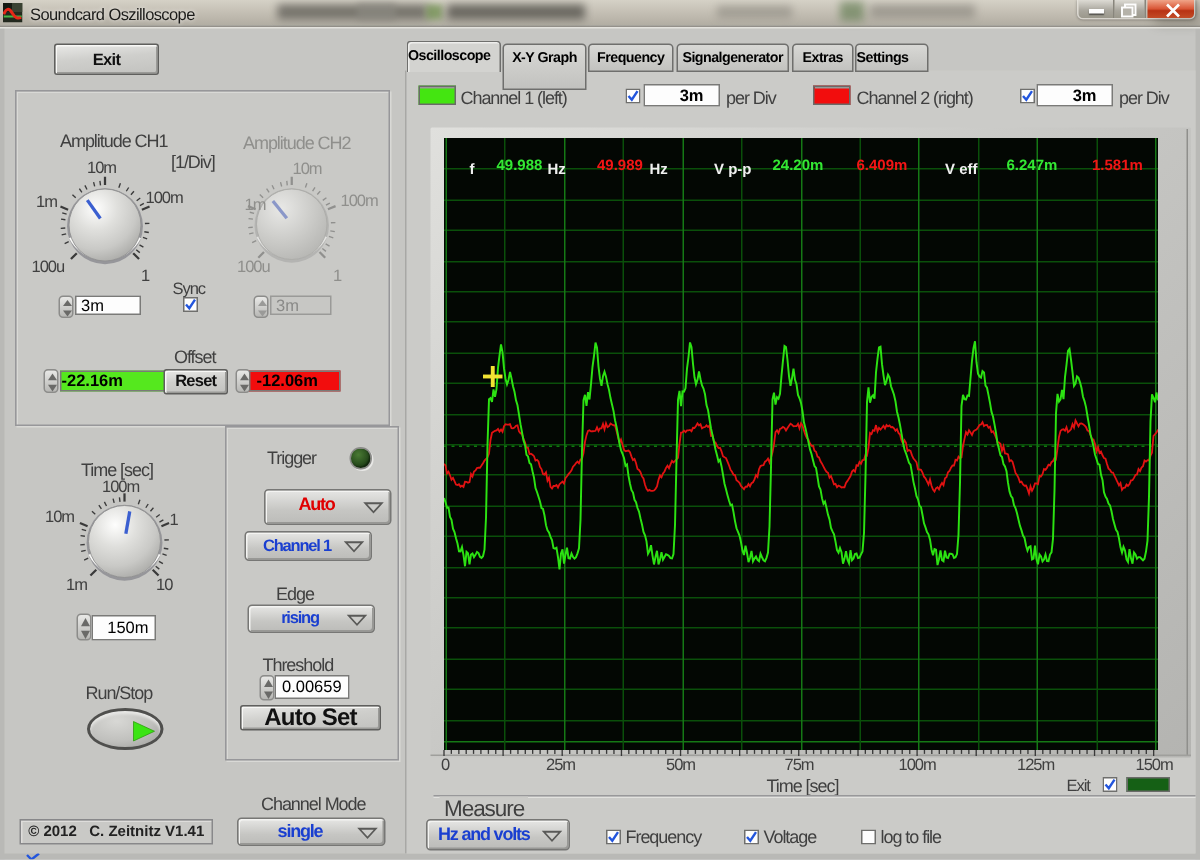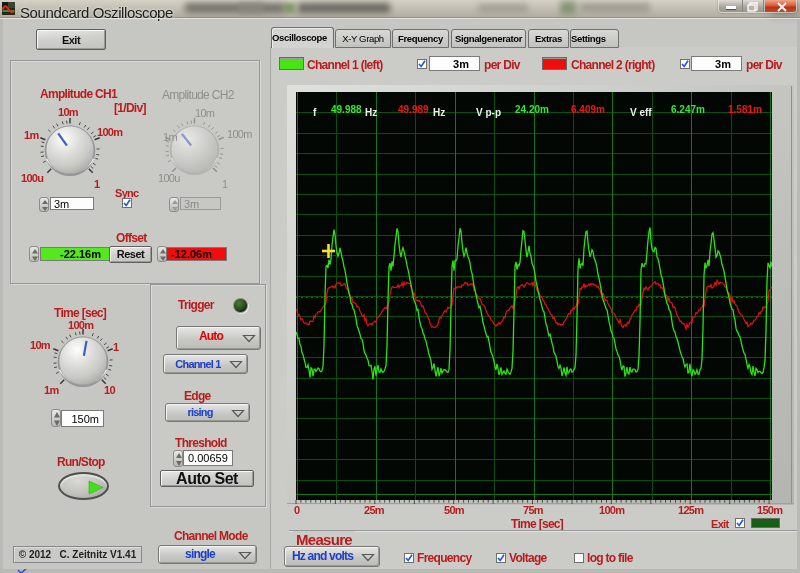--- a/index.html
+++ b/index.html
@@ -1,16 +1,16 @@
 <!DOCTYPE html>
 <html><head><meta charset="utf-8"><style>
 *{margin:0;padding:0;box-sizing:border-box}
 body{width:800px;height:573px;overflow:hidden;position:relative;font-family:"Liberation Sans",sans-serif;background:#c6c6c3}
 .b{font-weight:bold}
-.lbl{position:absolute;font-size:11px;font-weight:bold;color:#b91c1c;white-space:nowrap;letter-spacing:-0.7px}
+.lbl{position:absolute;font-size:11px;font-weight:normal;color:#404040;white-space:nowrap;letter-spacing:-0.7px}
 .glbl{position:absolute;font-size:11px;font-weight:normal;color:#8f8f8c;white-space:nowrap;letter-spacing:-0.7px}
 .btn{position:absolute;background:linear-gradient(175deg,#e9e9e7,#cfcfcc 45%,#c2c2bf);border:1px solid #5f5f5d;border-radius:2px;box-shadow:inset 1px 1px 0 #f8f8f6,inset -1px -1px 0 #9a9a97;text-align:center;font-weight:bold;color:#111;letter-spacing:-0.5px}
 .dd{position:absolute;background:linear-gradient(#e6e6e4,#c6c6c3 60%,#bcbcb9);border:1px solid #777775;border-radius:3px;box-shadow:inset 1px 1px 0 #f4f4f2,inset -1px -1px 0 #989895;text-align:center;font-weight:bold;padding-right:15px;letter-spacing:-0.8px}
 .field{position:absolute;background:#fdfdfd;border:1px solid #7a7a78;font-size:11px;color:#000}
 .grp{position:absolute;border:1px solid #97979a;box-shadow:inset 1px 1px 0 #d9d9d6, 1px 1px 0 #d9d9d6;background:#c9c9c6}
 </style></head><body>
 
 
 <div style="position:absolute;left:0;top:0;width:800px;height:17px;background:linear-gradient(#d5d1c6,#beb9ae 65%,#b1ada2)"></div>
 <div style="position:absolute;left:0;top:17px;width:800px;height:1px;background:#94918a"></div>
@@ -22,21 +22,21 @@
 <div style="position:absolute;left:560px;top:1px;width:16px;height:13px;background:#50703f;filter:blur(3px);opacity:.55"></div>
 <div style="position:absolute;left:580px;top:3px;width:70px;height:9px;background:#79766e;filter:blur(3px);opacity:.5"></div>
 <div style="position:absolute;left:770px;top:0px;width:30px;height:16px;background:#5e5a50;filter:blur(4px);opacity:.45"></div>
 <svg style="position:absolute;left:2px;top:2px" width="13" height="13">
     <rect width="13" height="13" fill="#23291e"></rect>
     <rect x="0" y="0" width="6" height="6" fill="#151a12"></rect>
     <rect x="6" y="0" width="7" height="6" fill="#3a4232"></rect>
     <line x1="0.5" y1="9" x2="12.5" y2="9" stroke="#44b844" stroke-width="1.4"></line>
     <path d="M0.5,7.5 Q3,1.5 6,6.5 T12,9.5" stroke="#e62818" stroke-width="2" fill="none"></path>
   </svg>
-<div style="position:absolute;left:20px;top:4px;font-size:15px;letter-spacing:-0.4px;color:#1c1c1a;text-shadow:0 0 3px rgba(255,255,255,.9)">Soundcard Oszilloscope</div>
+<div style="position:absolute;left:20px;top:4px;font-size:11px;letter-spacing:-0.4px;color:#1c1c1a;text-shadow:0 0 3px rgba(255,255,255,.9)">Soundcard Oszilloscope</div>
 
 <div style="position:absolute;left:718px;top:0;width:79px;height:13px;border:1px solid #ffffff66;border-top:none;border-radius:0 0 4px 4px;overflow:hidden;box-shadow:0 0 2px #00000055">
  <div style="position:absolute;left:0;top:0;width:23px;height:13px;background:linear-gradient(#dddbd4,#a8a59c 55%,#989588)"></div>
  <div style="position:absolute;left:23px;top:0;width:22px;height:13px;background:linear-gradient(#dddbd4,#a8a59c 55%,#989588);border-left:1px solid #88857c;border-right:1px solid #88857c"></div>
  <div style="position:absolute;left:46px;top:0;width:33px;height:13px;background:linear-gradient(#f0a488,#d95636 45%,#b83314 55%,#c4502a)"></div>
  <div style="position:absolute;left:7px;top:6px;width:10px;height:3px;background:#fdfdfd;box-shadow:0 1px 1px #00000088"></div>
  <svg style="position:absolute;left:28px;top:2px" width="12" height="10">
       <rect x="3" y="1" width="7" height="7" fill="none" stroke="#fdfdfd" stroke-width="1.3"></rect>
       <rect x="1" y="3" width="7" height="6" fill="#b5b2a9" stroke="#fdfdfd" stroke-width="1.3"></rect>
     </svg>
@@ -155,21 +155,21 @@
   </div>
 <div class="field" style="left:180px;top:197px;width:41px;height:13px;line-height:12px;padding-left:3px;background:#c7c7c4;color:#8a8a88;border-color:#9a9a98">3m</div>
 
 <div class="lbl" style="left:116px;top:231px;font-size:12px">Offset</div>
 <div style="position:absolute;left:29px;top:246px;width:10px;height:16px;background:linear-gradient(#e8e8e6,#b8b8b5);border:1px solid #8c8c8a;border-radius:3px">
 <svg width="10" height="16" style="display:block">
       <path d="M5,2 L8,6.5 L2,6.5 Z" fill="#6a6a68"></path>
       <path d="M5,14 L8,9.5 L2,9.5 Z" fill="#6a6a68"></path>
     </svg>
   </div>
-<div class="field b" style="left:40px;top:247px;width:72px;height:14px;line-height:13px;padding-left:19px;background:#55e81e">-22.16m</div>
+<div class="field b" style="left:40px;top:247px;width:72px;height:14px;line-height:13px;padding-left:0;background:#55e81e">-22.16m</div>
 <div class="btn" style="left:109px;top:246px;width:43px;height:17px;font-size:11px;line-height:15px">Reset</div>
 <div style="position:absolute;left:157px;top:246px;width:10px;height:16px;background:linear-gradient(#e8e8e6,#b8b8b5);border:1px solid #8c8c8a;border-radius:3px">
 <svg width="10" height="16" style="display:block">
       <path d="M5,2 L8,6.5 L2,6.5 Z" fill="#6a6a68"></path>
       <path d="M5,14 L8,9.5 L2,9.5 Z" fill="#6a6a68"></path>
     </svg>
   </div>
 <div class="field b" style="left:166px;top:247px;width:61px;height:14px;line-height:13px;padding-left:4px;background:#f20d0d">-12.06m</div>
 
 
@@ -255,21 +255,21 @@
 
 <div class="lbl" style="left:174px;top:529px;font-size:12px">Channel Mode</div>
 <div class="dd" style="left:158px;top:545px;width:99px;height:19px;line-height:17px;font-size:12px;color:#1a3fd0">single<svg width="14" height="9" style="position:absolute;right:4px;top:50%;margin-top:-4px">
       <path d="M1.5,1.5 L12.5,1.5 L7,7.5 Z" fill="#cdcdca" stroke="#5a5a58" stroke-width="1.2"></path>
     </svg></div>
 
 
 <div style="position:absolute;left:270px;top:47px;width:527px;height:522px;background:#cbcbc8;border-left:1px solid #a8a8a5"></div>
 
 <div style="position:absolute;left:271px;top:27px;width:63px;height:21px;background:#d3d3d0;border:1px solid #6f6f6d;border-bottom:none;border-radius:3px 3px 0 0;box-shadow:inset 1px 1px 0 #eeeeec;font-size:9.5px;font-weight:bold;letter-spacing:-0.35px;text-align:left;line-height:20px;z-index:3">Oscilloscope</div>
-<div style="position:absolute;left:335px;top:29px;width:56px;height:19px;background:linear-gradient(#d8d8d5,#c2c2bf);border:1px solid #6f6f6d;border-radius:3px 3px 0 0;font-size:9.5px;font-weight:normal;letter-spacing:-0.35px;text-align:center;line-height:18px">X-Y Graph</div>
+<div style="position:absolute;left:335px;top:29px;width:56px;height:31px;background:linear-gradient(#d8d8d5,#c2c2bf);border:1px solid #6f6f6d;border-radius:3px 3px 0 0;font-size:9.5px;font-weight:bold;letter-spacing:-0.35px;text-align:center;line-height:18px">X-Y Graph</div>
 <div style="position:absolute;left:392px;top:29px;width:57px;height:19px;background:linear-gradient(#d8d8d5,#c2c2bf);border:1px solid #6f6f6d;border-radius:3px 3px 0 0;font-size:9.5px;font-weight:bold;letter-spacing:-0.35px;text-align:center;line-height:18px">Frequency</div>
 <div style="position:absolute;left:451px;top:29px;width:75px;height:19px;background:linear-gradient(#d8d8d5,#c2c2bf);border:1px solid #6f6f6d;border-radius:3px 3px 0 0;font-size:9.5px;font-weight:bold;letter-spacing:-0.35px;text-align:center;line-height:18px">Signalgenerator</div>
 <div style="position:absolute;left:528px;top:29px;width:41px;height:19px;background:linear-gradient(#d8d8d5,#c2c2bf);border:1px solid #6f6f6d;border-radius:3px 3px 0 0;font-size:9.5px;font-weight:bold;letter-spacing:-0.35px;text-align:center;line-height:18px">Extras</div>
 <div style="position:absolute;left:570px;top:29px;width:49px;height:19px;background:linear-gradient(#d8d8d5,#c2c2bf);border:1px solid #6f6f6d;border-radius:3px 3px 0 0;font-size:9.5px;font-weight:bold;letter-spacing:-0.35px;text-align:left;line-height:18px">Settings</div>
 
 
 <div style="position:absolute;left:279px;top:57px;width:25px;height:13px;background:#44e511;border:1px solid #6a6a68;box-shadow:inset 0 1px 0 #9a9a98"></div>
 <div class="lbl" style="left:307px;top:58px;font-size:12px">Channel 1 (left)</div>
 <svg style="position:absolute;left:417px;top:59px" width="10" height="10">
     <rect x="0.5" y="0.5" width="9" height="9" fill="#fdfdfd" stroke="#6f6f6d"></rect>

